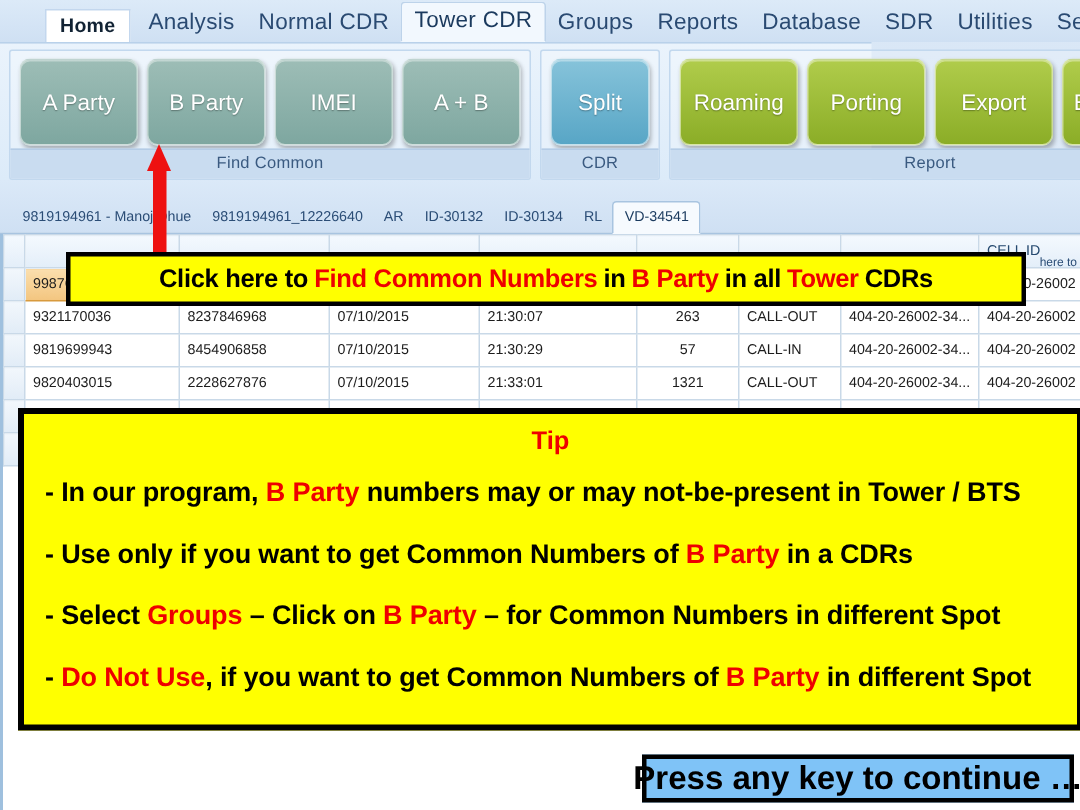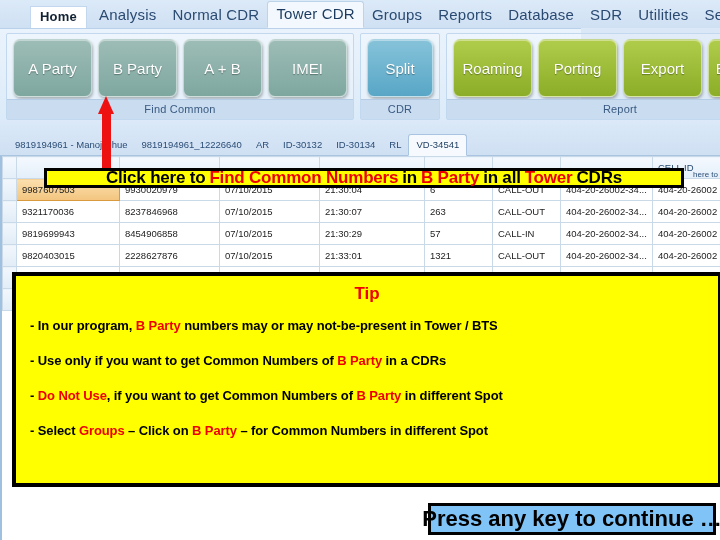--- a/index.html
+++ b/index.html
@@ -93,21 +93,21 @@
   .grid { width: 100%; border-collapse: collapse; table-layout: fixed; }
   .grid th, .grid td {
     border: 1px solid #c9d9e8; font-size: 9.5px; color: #1c1c1c;
     padding: 3px 5px; height: 22px; white-space: nowrap; overflow: hidden;
     font-family: "Liberation Sans", sans-serif;
   }
   .grid th {
     background: linear-gradient(180deg,#f4f9fe 0%,#e3eef9 100%);
     color: #24486e; font-weight: normal; text-align: left;
   }
-  .grid td.num { text-align: left; }
+  .grid td.num { text-align: center; }
   .grid td.sel {
     background: linear-gradient(180deg,#fbdfae 0%,#f3c57f 100%);
     border: 1px solid #d89a3d;
   }
   .rowhdr { width: 14px; background: linear-gradient(180deg,#f2f7fc,#e1ecf7); }
 
   
   .arrow {
     position: absolute; left: 98px; top: 96px; width: 16px; height: 86px;
     pointer-events: none;
@@ -117,41 +117,41 @@
     background: #ee1111;
   }
   .arrow .head {
     position: absolute; left: 0; top: 0; width: 0; height: 0;
     border-left: 8px solid transparent; border-right: 8px solid transparent;
     border-bottom: 18px solid #ee1111;
   }
 
   
   .callout {
-    position: absolute; left: 44px; top: 168px; width: 640px; height: 20px;
+    position: absolute; left: 44px; top: 168px; width: 640px; height: 36px;
     background: #ffff00; border: 3px solid #000000;
     display: flex; align-items: center; justify-content: center;
     font-size: 17px; font-weight: bold; color: #000000; white-space: nowrap;
     letter-spacing: -.2px;
   }
   .callout .red { color: #ee0000; }
   .callout span { padding: 0 2px; }
 
   
   .tipbox {
     position: absolute; left: 12px; top: 272px; width: 710px; height: 215px;
     background: #ffff00; border: 4px solid #000000;
     padding: 8px 14px 8px 14px;
   }
   .tip-title {
     text-align: center; color: #ee0000; font-size: 17px; font-weight: bold;
     margin-bottom: 14px;
   }
   .tip-line {
-    font-size: 13px; font-weight: bold; color: #000000;
+    font-size: 18px; font-weight: bold; color: #000000;
     margin-bottom: 20px; white-space: nowrap; letter-spacing: -.1px;
   }
   .tip-line:last-child { margin-bottom: 0; }
   .tip-line .red { color: #ee0000; }
 
   
   .presskey {
     position: absolute; left: 428px; top: 503px; width: 288px; height: 32px;
     background: #7fc3f7; border: 3px solid #000000;
     display: flex; align-items: center; justify-content: center;
@@ -178,22 +178,22 @@
         <div class="menu-tab">Database</div>
         <div class="menu-tab">SDR</div>
         <div class="menu-tab">Utilities</div>
         <div class="menu-tab">Settings</div>
       </div>
     <div class="ribbon-body" id="ribbon-body">
         <div class="rgroup">
           <div class="rgroup-btns">
             <div class="rbtn teal">A Party</div>
             <div class="rbtn teal">B Party</div>
+            <div class="rbtn teal">IMEI</div>
             <div class="rbtn teal">A + B</div>
-            <div class="rbtn teal">IMEI</div>
           </div>
           <div class="rgroup-label">Find Common</div>
         </div>
         <div class="rgroup">
           <div class="rgroup-btns">
             <div class="rbtn blue narrow">Split</div>
           </div>
           <div class="rgroup-label">CDR</div>
         </div>
         <div class="rgroup">
@@ -330,20 +330,20 @@
       <span>in all</span>
       <span class="red">Tower</span>
       <span>CDRs</span>
     </div>
 
   <div class="tipbox">
     <div class="tip-title">Tip</div>
     <div id="tiplines">
         <div class="tip-line"><span>- In our program,</span><span class="red"> B Party </span><span>numbers may or may not-be-present in Tower / BTS</span></div>
         <div class="tip-line"><span>- Use only if you want to get Common Numbers of</span><span class="red"> B Party </span><span>in a CDRs</span></div>
+        <div class="tip-line"><span>- Select</span><span class="red"> Groups </span><span>– Click on</span><span class="red"> B Party </span><span>– for Common Numbers in different Spot</span></div>
         <div class="tip-line"><span>- </span><span class="red">Do Not Use</span><span>, if you want to get Common Numbers of</span><span class="red"> B Party </span><span>in different Spot</span></div>
-        <div class="tip-line"><span>- Select</span><span class="red"> Groups </span><span>– Click on</span><span class="red"> B Party </span><span>– for Common Numbers in different Spot</span></div>
       </div>
   </div>
 
   <div class="presskey">Press any key to continue …</div>
 
 </div>
 
 </body></html>

